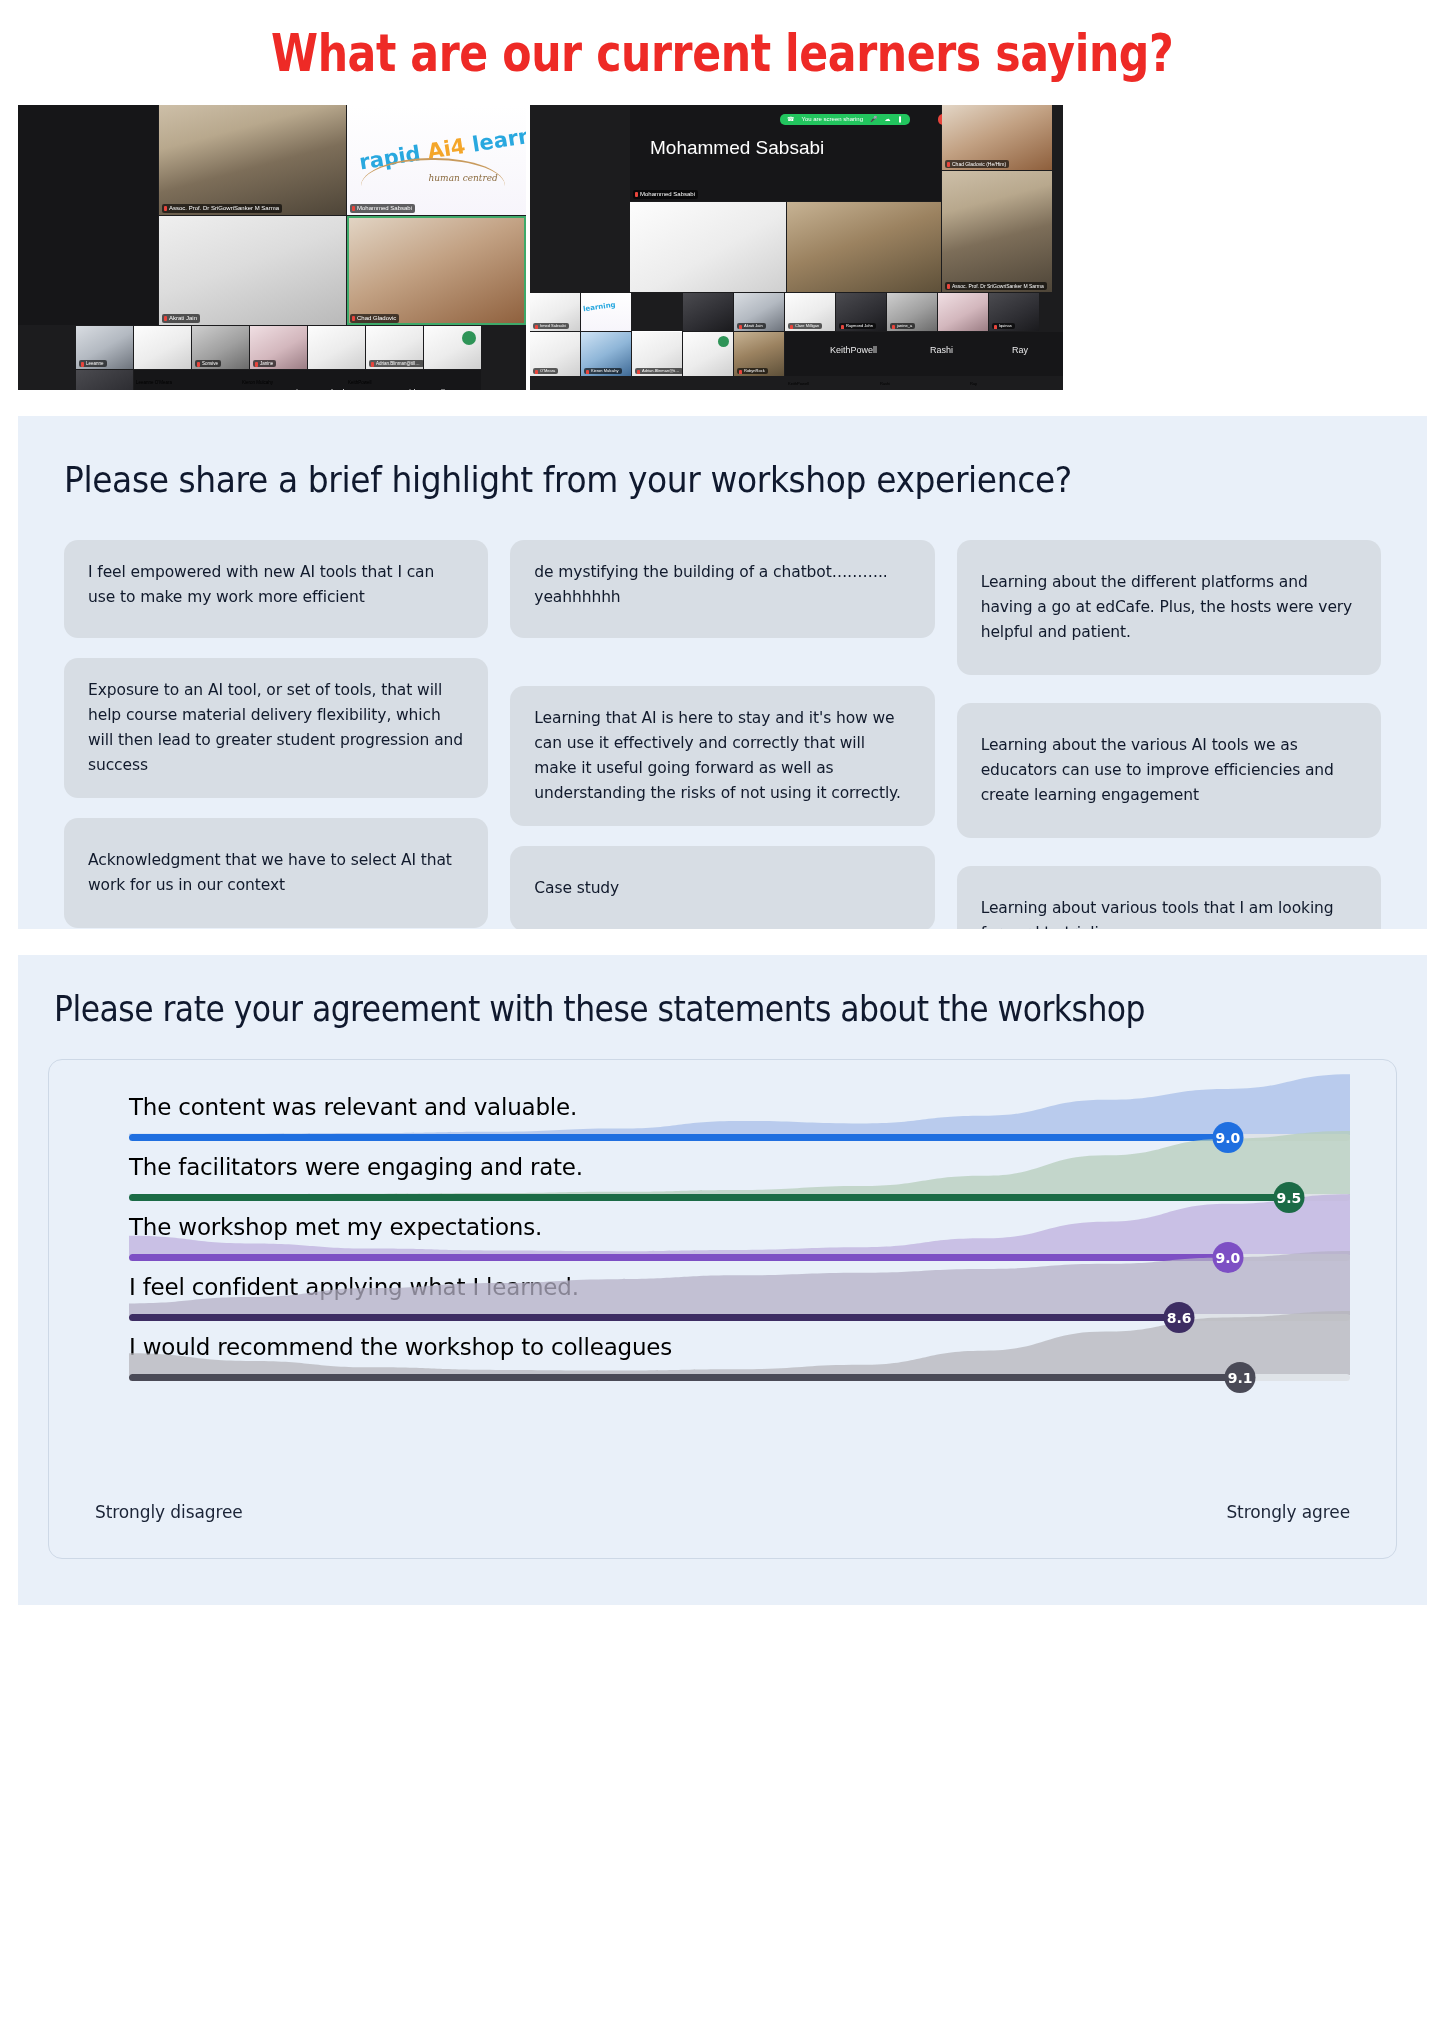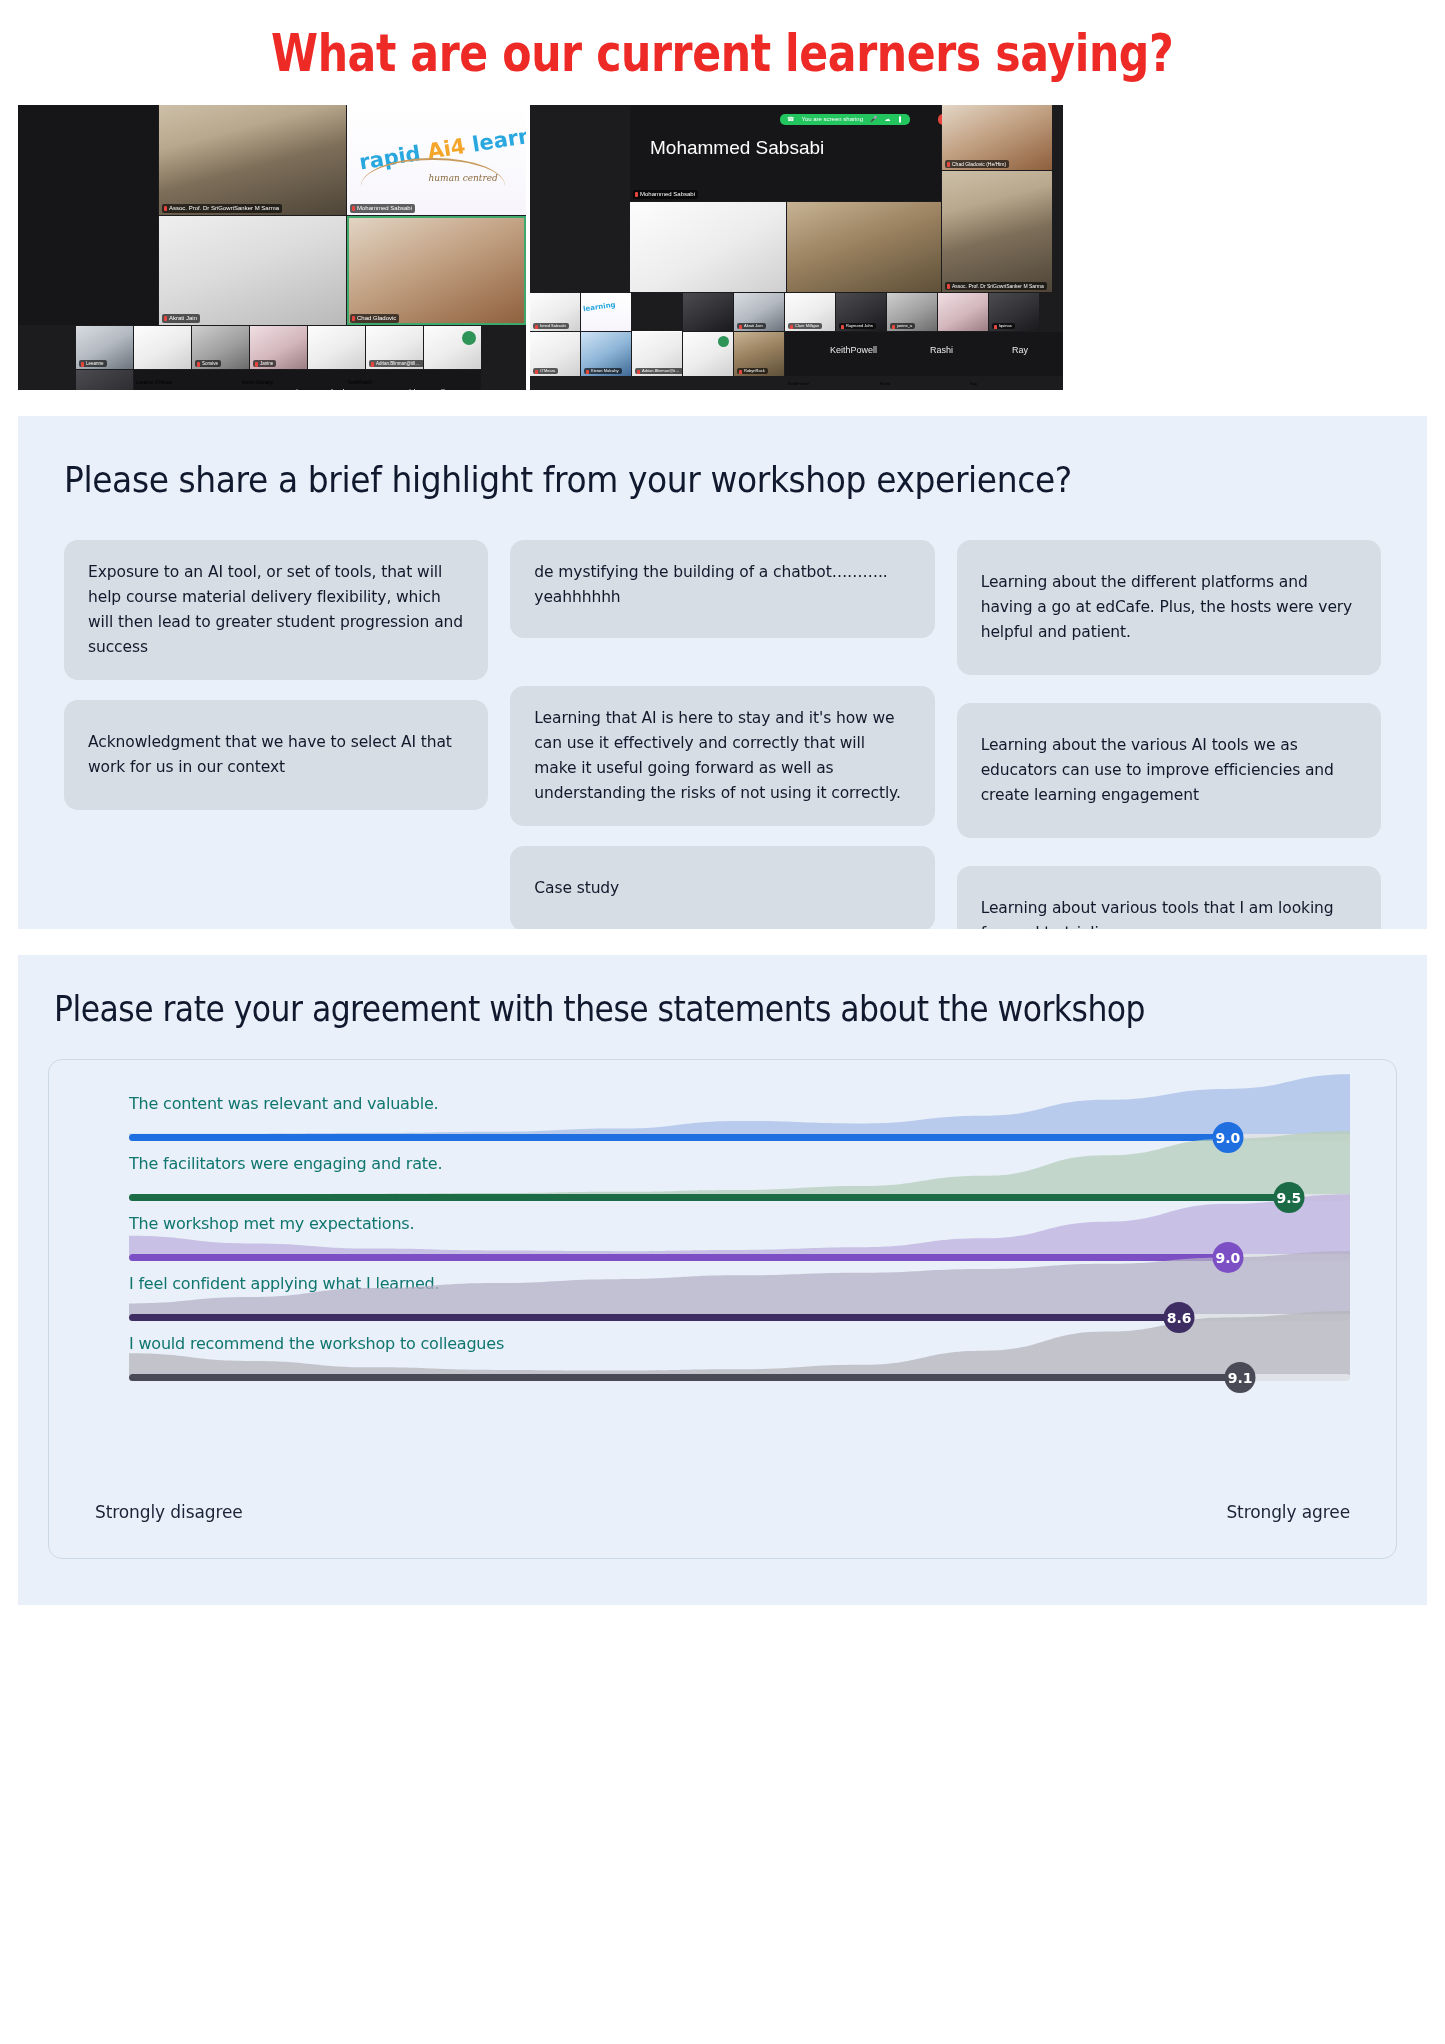--- a/index.html
+++ b/index.html
@@ -216,22 +216,22 @@
     border: 1px solid #cdd8e6;
     border-radius: 14px;
     height: 500px;
     padding: 34px 46px 0 46px;
     position: relative;
     background: #e9f0f9;
   }
   .rate-row { position: relative; height: 60px; margin-bottom: 0; }
   .rate-label {
     font-family: "DejaVu Sans", sans-serif;
-    font-size: 16px;
-    color: #0f766e;
+    font-size: 23px;
+    color: #000000;
     letter-spacing: -0.2px;
     position: absolute;
     top: 0; left: 34px;
     white-space: nowrap;
   }
   .rate-track-wrap {
     position: absolute;
     left: 34px; right: 0;
     top: 39px; height: 9px;
   }
@@ -423,20 +423,21 @@
     <div class="nm" style="position:absolute;left:350px;bottom:3px;font-size:4px;line-height:6px;">Rashi</div>
     <div class="nm" style="position:absolute;left:440px;bottom:3px;font-size:4px;line-height:6px;background:transparent;">Ray</div>
   </div>
 </div>
 
 <div class="section sec-highlights">
   <div class="sec-q">Please share a brief highlight from your workshop experience?</div>
 
   <div class="cards-grid">
     <div class="col">
+      <div class="card tall-a">I feel empowered with new AI tools that I can use to make my work more efficient</div>
       <div class="card">Exposure to an AI tool, or set of tools, that will help course material delivery flexibility, which will then lead to greater student progression and success</div>
       <div class="card pad-b">Acknowledgment that we have to select AI that work for us in our context</div>
 
     </div>
 
     <div class="col">
       <div class="card tall-a">de mystifying the building of a chatbot……….. yeahhhhhh</div>
       <div class="card mid-sp">Learning that AI is here to stay and it's how we can use it effectively and correctly that will make it useful going forward as well as understanding the risks of not using it correctly.</div>
       <div class="card pad-b">Case study</div>
 

